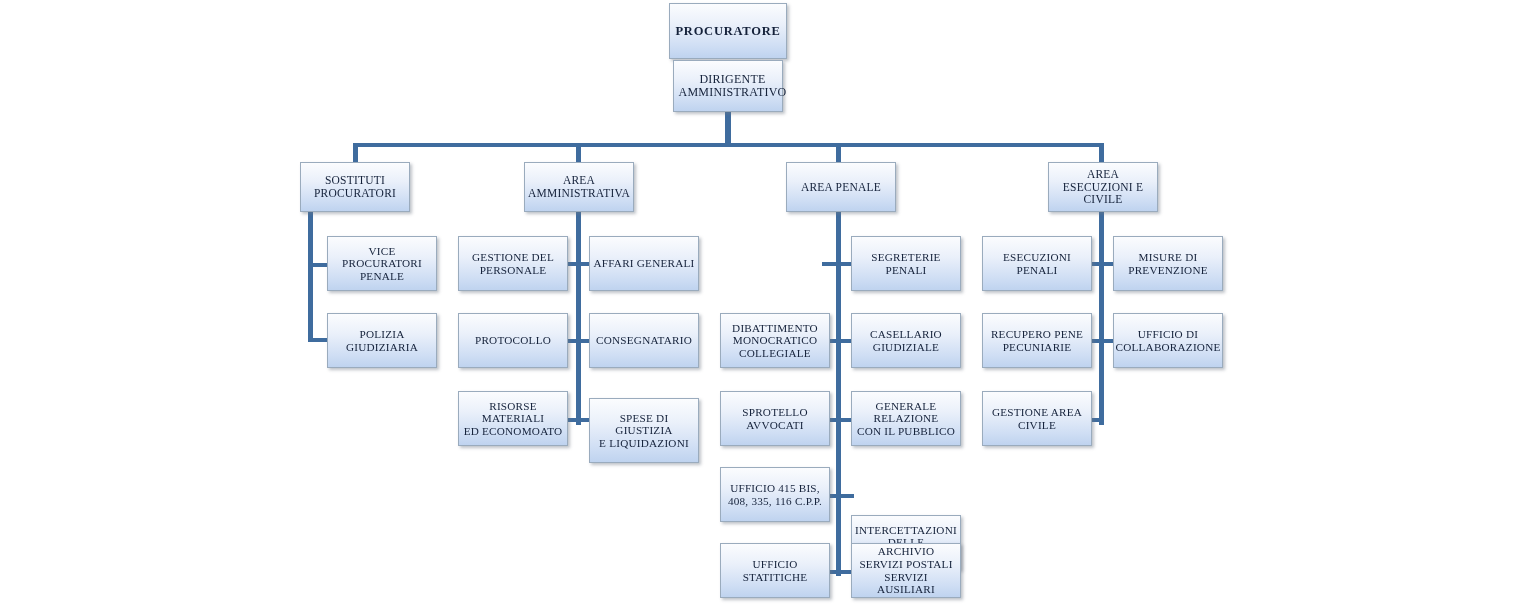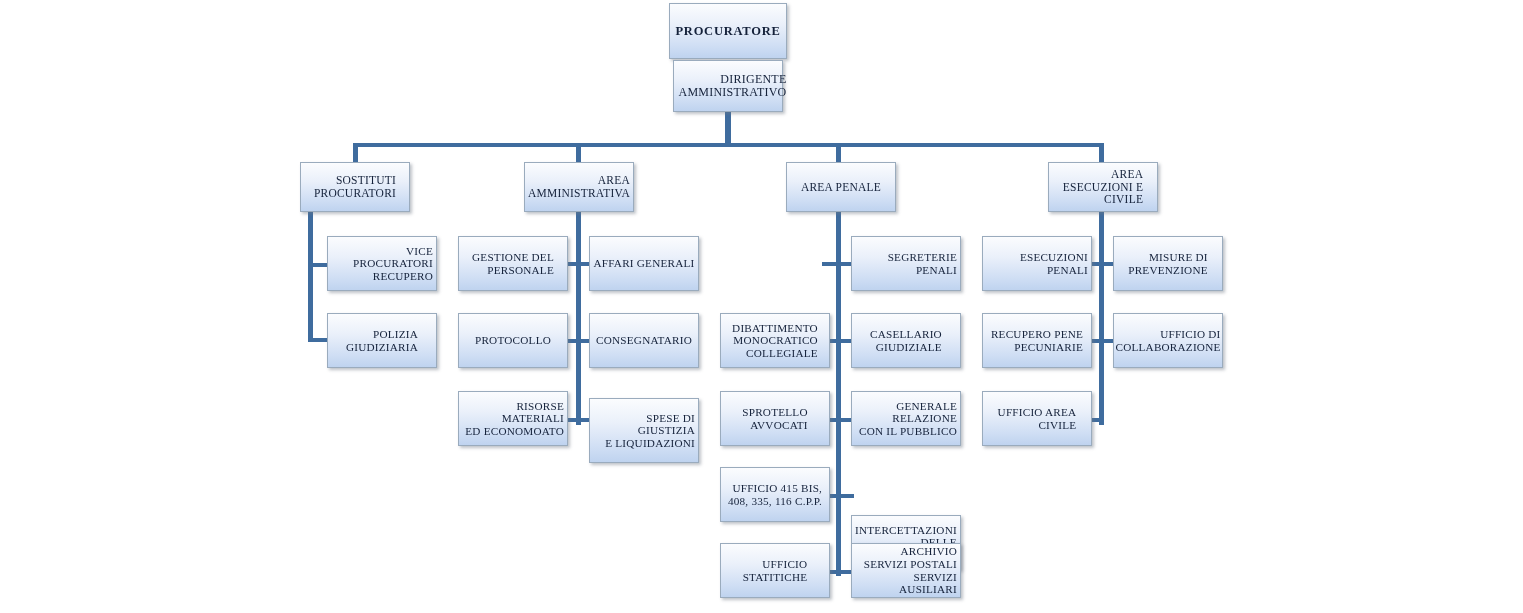--- a/index.html
+++ b/index.html
@@ -14,21 +14,21 @@
     background: #ffffff;
     font-family: "Liberation Serif", "DejaVu Serif", serif;
     overflow: hidden;
   }
   .node {
     position: absolute;
     box-sizing: border-box;
     display: flex;
     align-items: center;
     justify-content: center;
-    text-align: right;
+    text-align: center;
     background: linear-gradient(to bottom, #fbfcfe 0%, #eaf0fa 38%, #cfdef4 78%, #bfd3ef 100%);
     border: 1px solid #9aabbd;
     box-shadow: 2px 2px 3px rgba(110,120,132,0.45);
     color: #14213a;
     z-index: 5;
     padding: 2px 3px;
   }
   .node-label {
     display: block;
     line-height: 1.12;
@@ -121,21 +121,21 @@
   </div>
 
   <div class="node n-lvl2" style="left:1048px; top:162px; width:110px; height:50px;">
     <span class="node-label">AREA
 ESECUZIONI E
 CIVILE</span>
   </div>
 
   <div class="node n-lvl3" style="left:327px; top:236px; width:110px; height:55px;">
     <span class="node-label">VICE PROCURATORI
-RECUPERO</span>
+PENALE</span>
   </div>
   <div class="node n-lvl3" style="left:327px; top:313px; width:110px; height:55px;">
     <span class="node-label">POLIZIA
 GIUDIZIARIA</span>
   </div>
 
   <div class="node n-lvl3" style="left:458px; top:236px; width:110px; height:55px;">
     <span class="node-label">GESTIONE DEL
 PERSONALE</span>
   </div>
@@ -199,21 +199,21 @@
   </div>
 
   <div class="node n-lvl3" style="left:982px; top:236px; width:110px; height:55px;">
     <span class="node-label">ESECUZIONI  PENALI</span>
   </div>
   <div class="node n-lvl3" style="left:982px; top:313px; width:110px; height:55px;">
     <span class="node-label">RECUPERO PENE
 PECUNIARIE</span>
   </div>
   <div class="node n-lvl3" style="left:982px; top:391px; width:110px; height:55px;">
-    <span class="node-label">UFFICIO  AREA
+    <span class="node-label">GESTIONE  AREA
 CIVILE</span>
   </div>
 
   <div class="node n-lvl3" style="left:1113px; top:236px; width:110px; height:55px;">
     <span class="node-label">MISURE  DI
 PREVENZIONE</span>
   </div>
   <div class="node n-lvl3" style="left:1113px; top:313px; width:110px; height:55px;">
     <span class="node-label">UFFICIO  DI
 COLLABORAZIONE</span>

